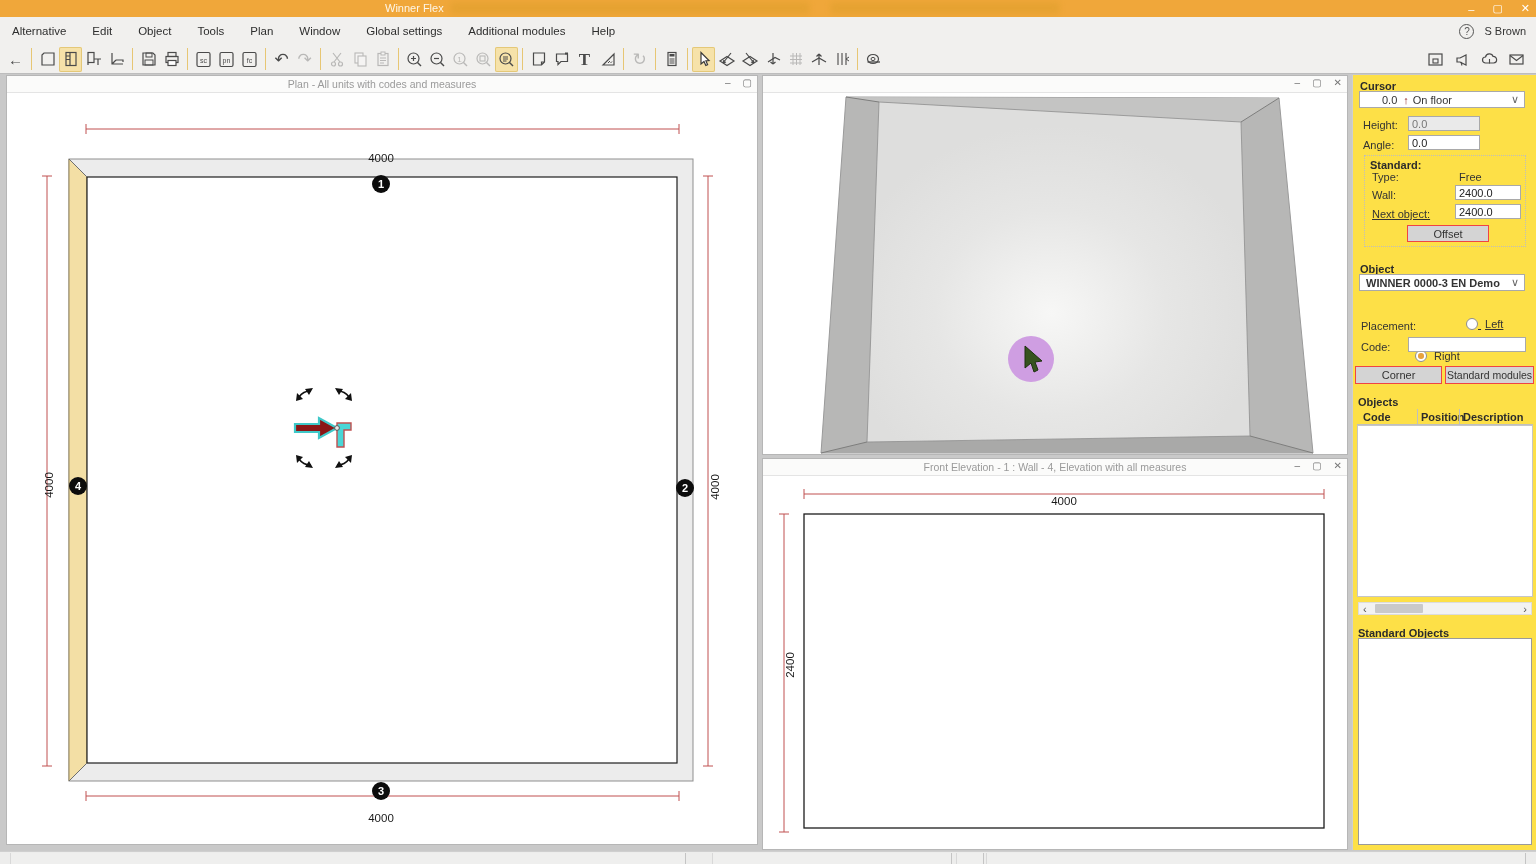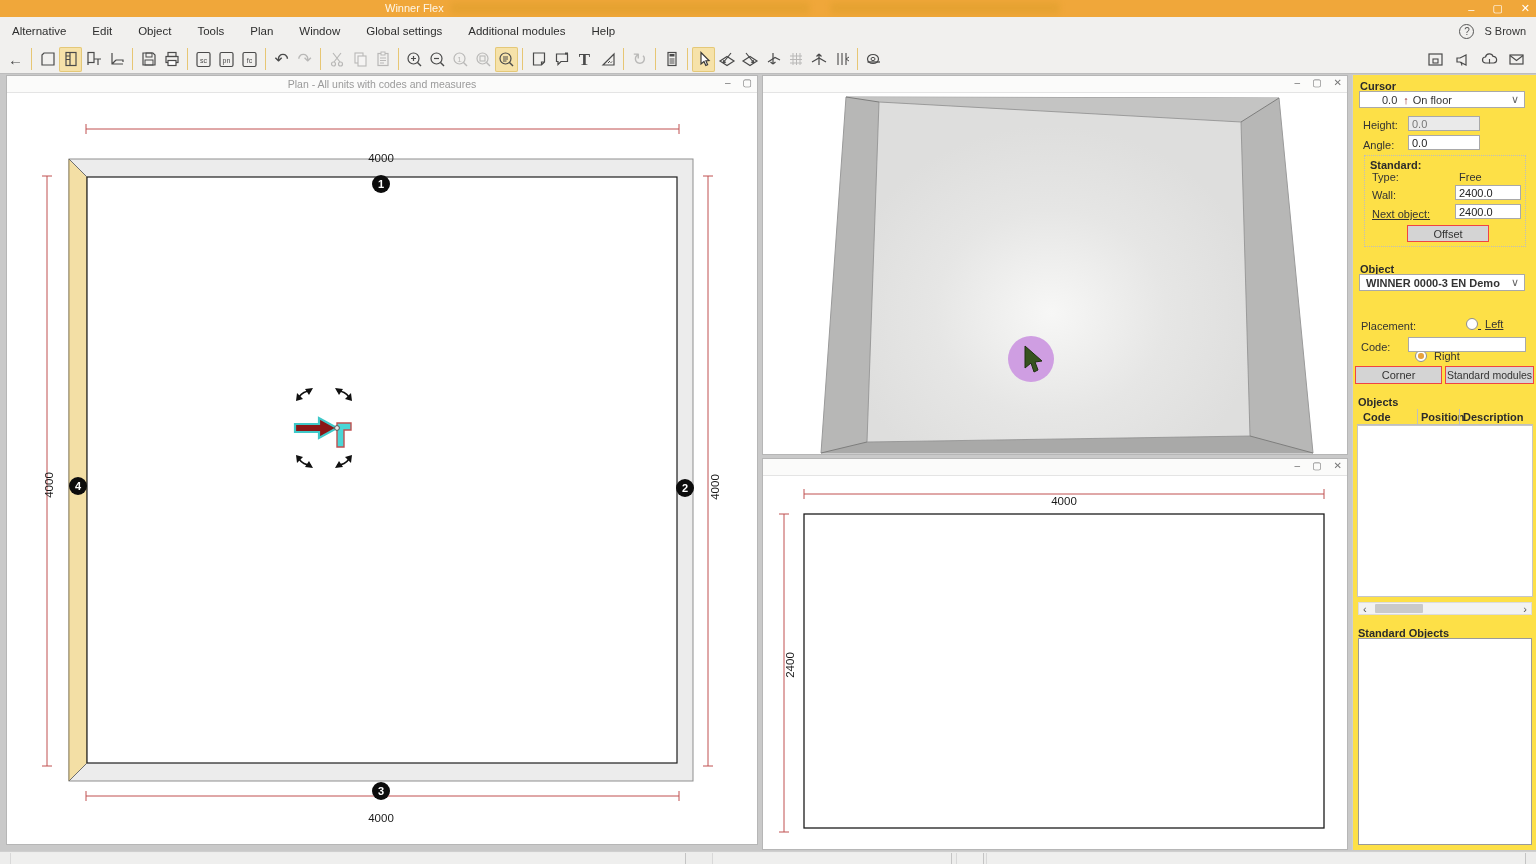--- a/index.html
+++ b/index.html
@@ -442,20 +442,21 @@
         <g>
           <circle cx="268" cy="266" r="23" fill="#cf9ee2"></circle>
           <polygon points="262,253 262,275 268,270 271,279 275,277 272,269 279,268" fill="#37531f" stroke="#1e3010" stroke-width="1"></polygon>
         </g>
       </svg>
     </div>
   </div>
 
   <div class="child" id="elevation-window">
     <div class="child-title">
+      <span class="ct-label">Front Elevation - 1 : Wall - 4, Elevation with all measures</span>
       <div class="child-ctrls">
         <span>–</span>
         <span>▢</span>
         <span>✕</span>
       </div>
     </div>
     <div class="canvas">
       <svg width="584" height="374" viewBox="0 0 584 374">
         <g stroke="#c05050" stroke-width="1">
           <line x1="41" y1="18" x2="561" y2="18"></line>

